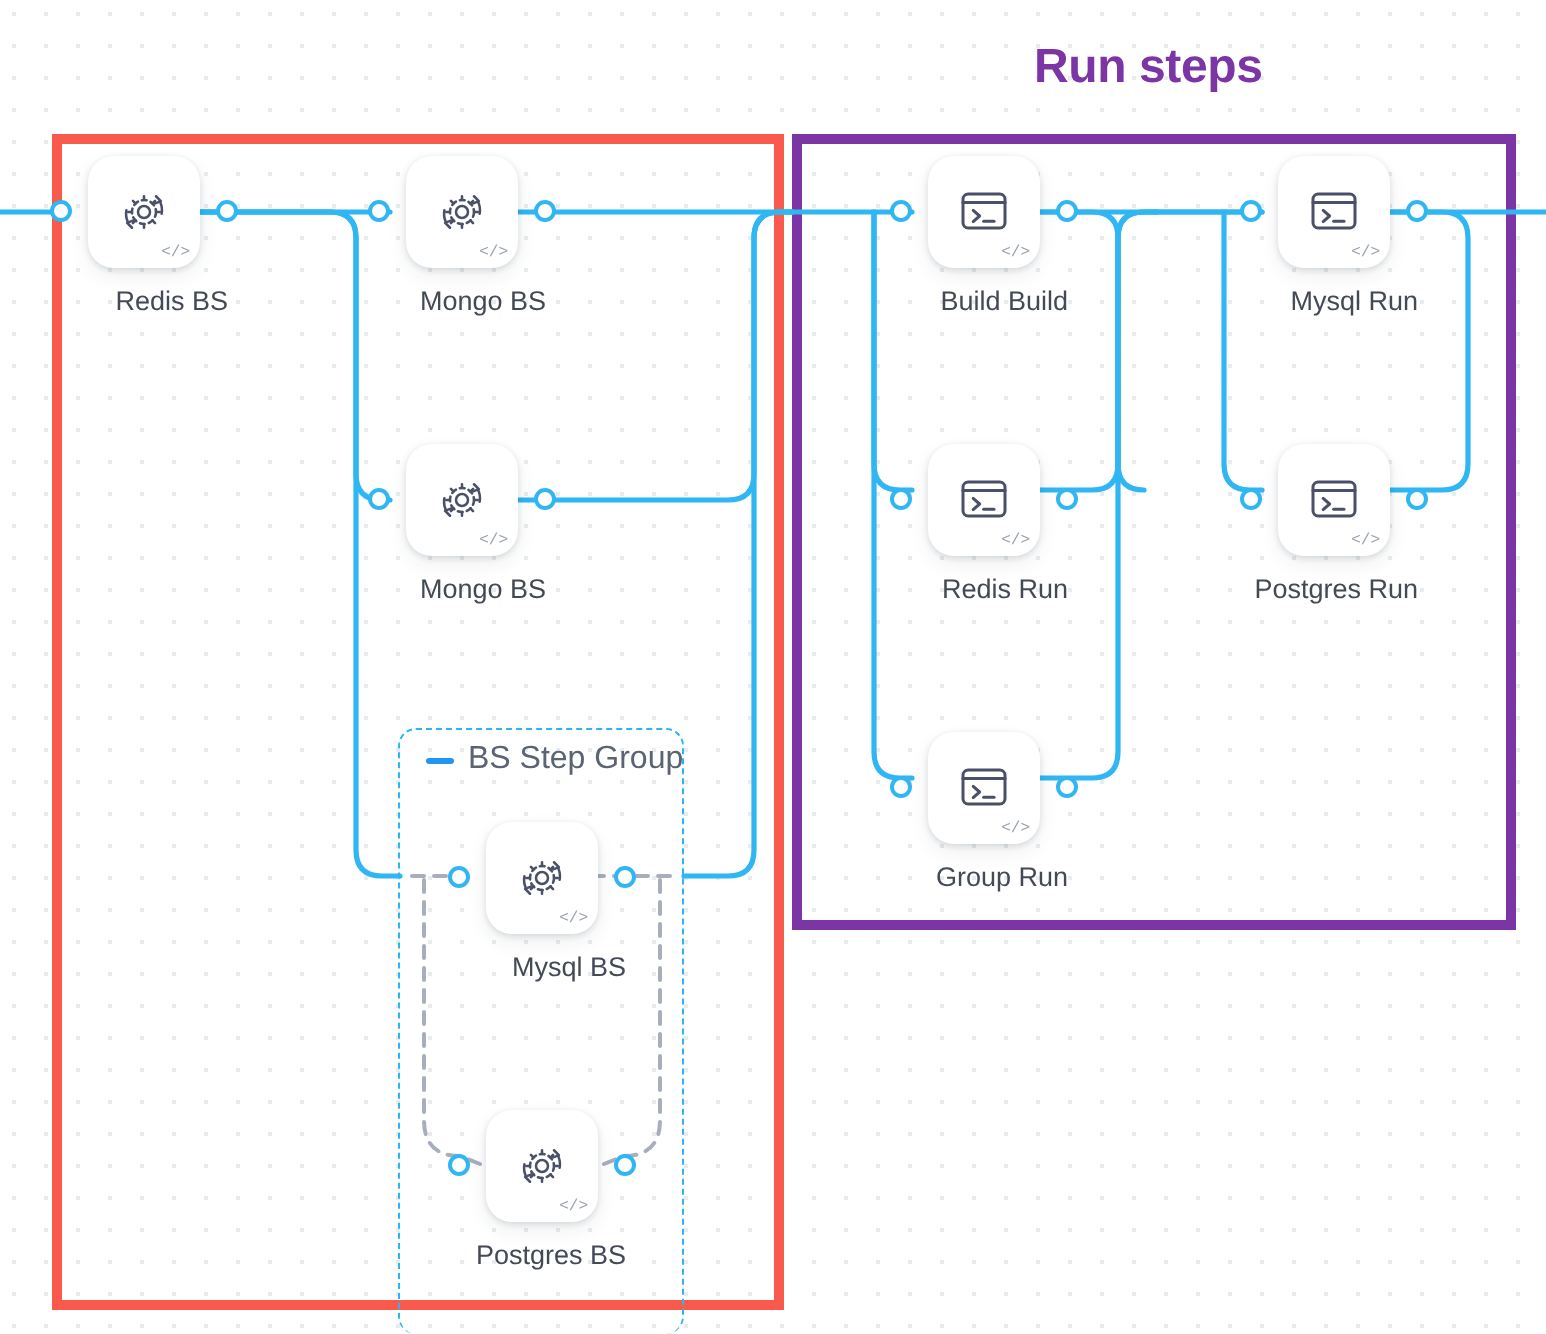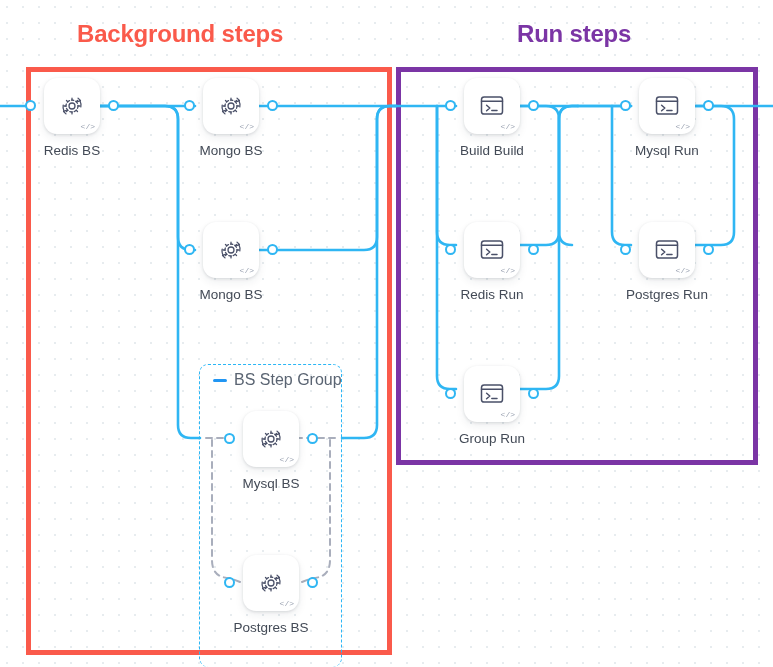--- a/index.html
+++ b/index.html
@@ -86,21 +86,21 @@
     position: absolute; left: 0; top: 0; right: 0; bottom: 0;
     display: flex; align-items: center; justify-content: center;
   }
   .code-badge {
     position: absolute; right: 5px; bottom: 3px;
     font-size: 8px; color: #9aa2b1; line-height: 1;
     font-family: "Liberation Mono", monospace;
   }
   .node-label {
     margin-top: 9px;
-    text-align: center;
+    text-align: right;
     font-size: 13.5px;
     color: #434a56;
     white-space: nowrap;
   }
   .port {
     position: absolute;
     width: 11px; height: 11px;
     box-sizing: border-box;
     border-radius: 50%;
     background: #ffffff;
@@ -108,21 +108,20 @@
     top: 22px;
   }
   .port-in  { left: -19px; }
   .port-out { right: -19px; }
 </style>
 </head>
 <body>
 
 <div id="canvas">
 
-  <div class="sec-title" id="title-bg">Background steps</div>
   <div class="sec-title" id="title-run">Run steps</div>
 
   <div class="group-box" id="box-bg"></div>
   <div class="group-box" id="box-run"></div>
 
   <svg id="edges" viewBox="0 0 773 667" xmlns="http://www.w3.org/2000/svg">
     <g fill="none" stroke="#2fb6f3" stroke-width="2.6" stroke-linecap="round">
 
       <path d="M 0 106 L 34 106"></path>
 

